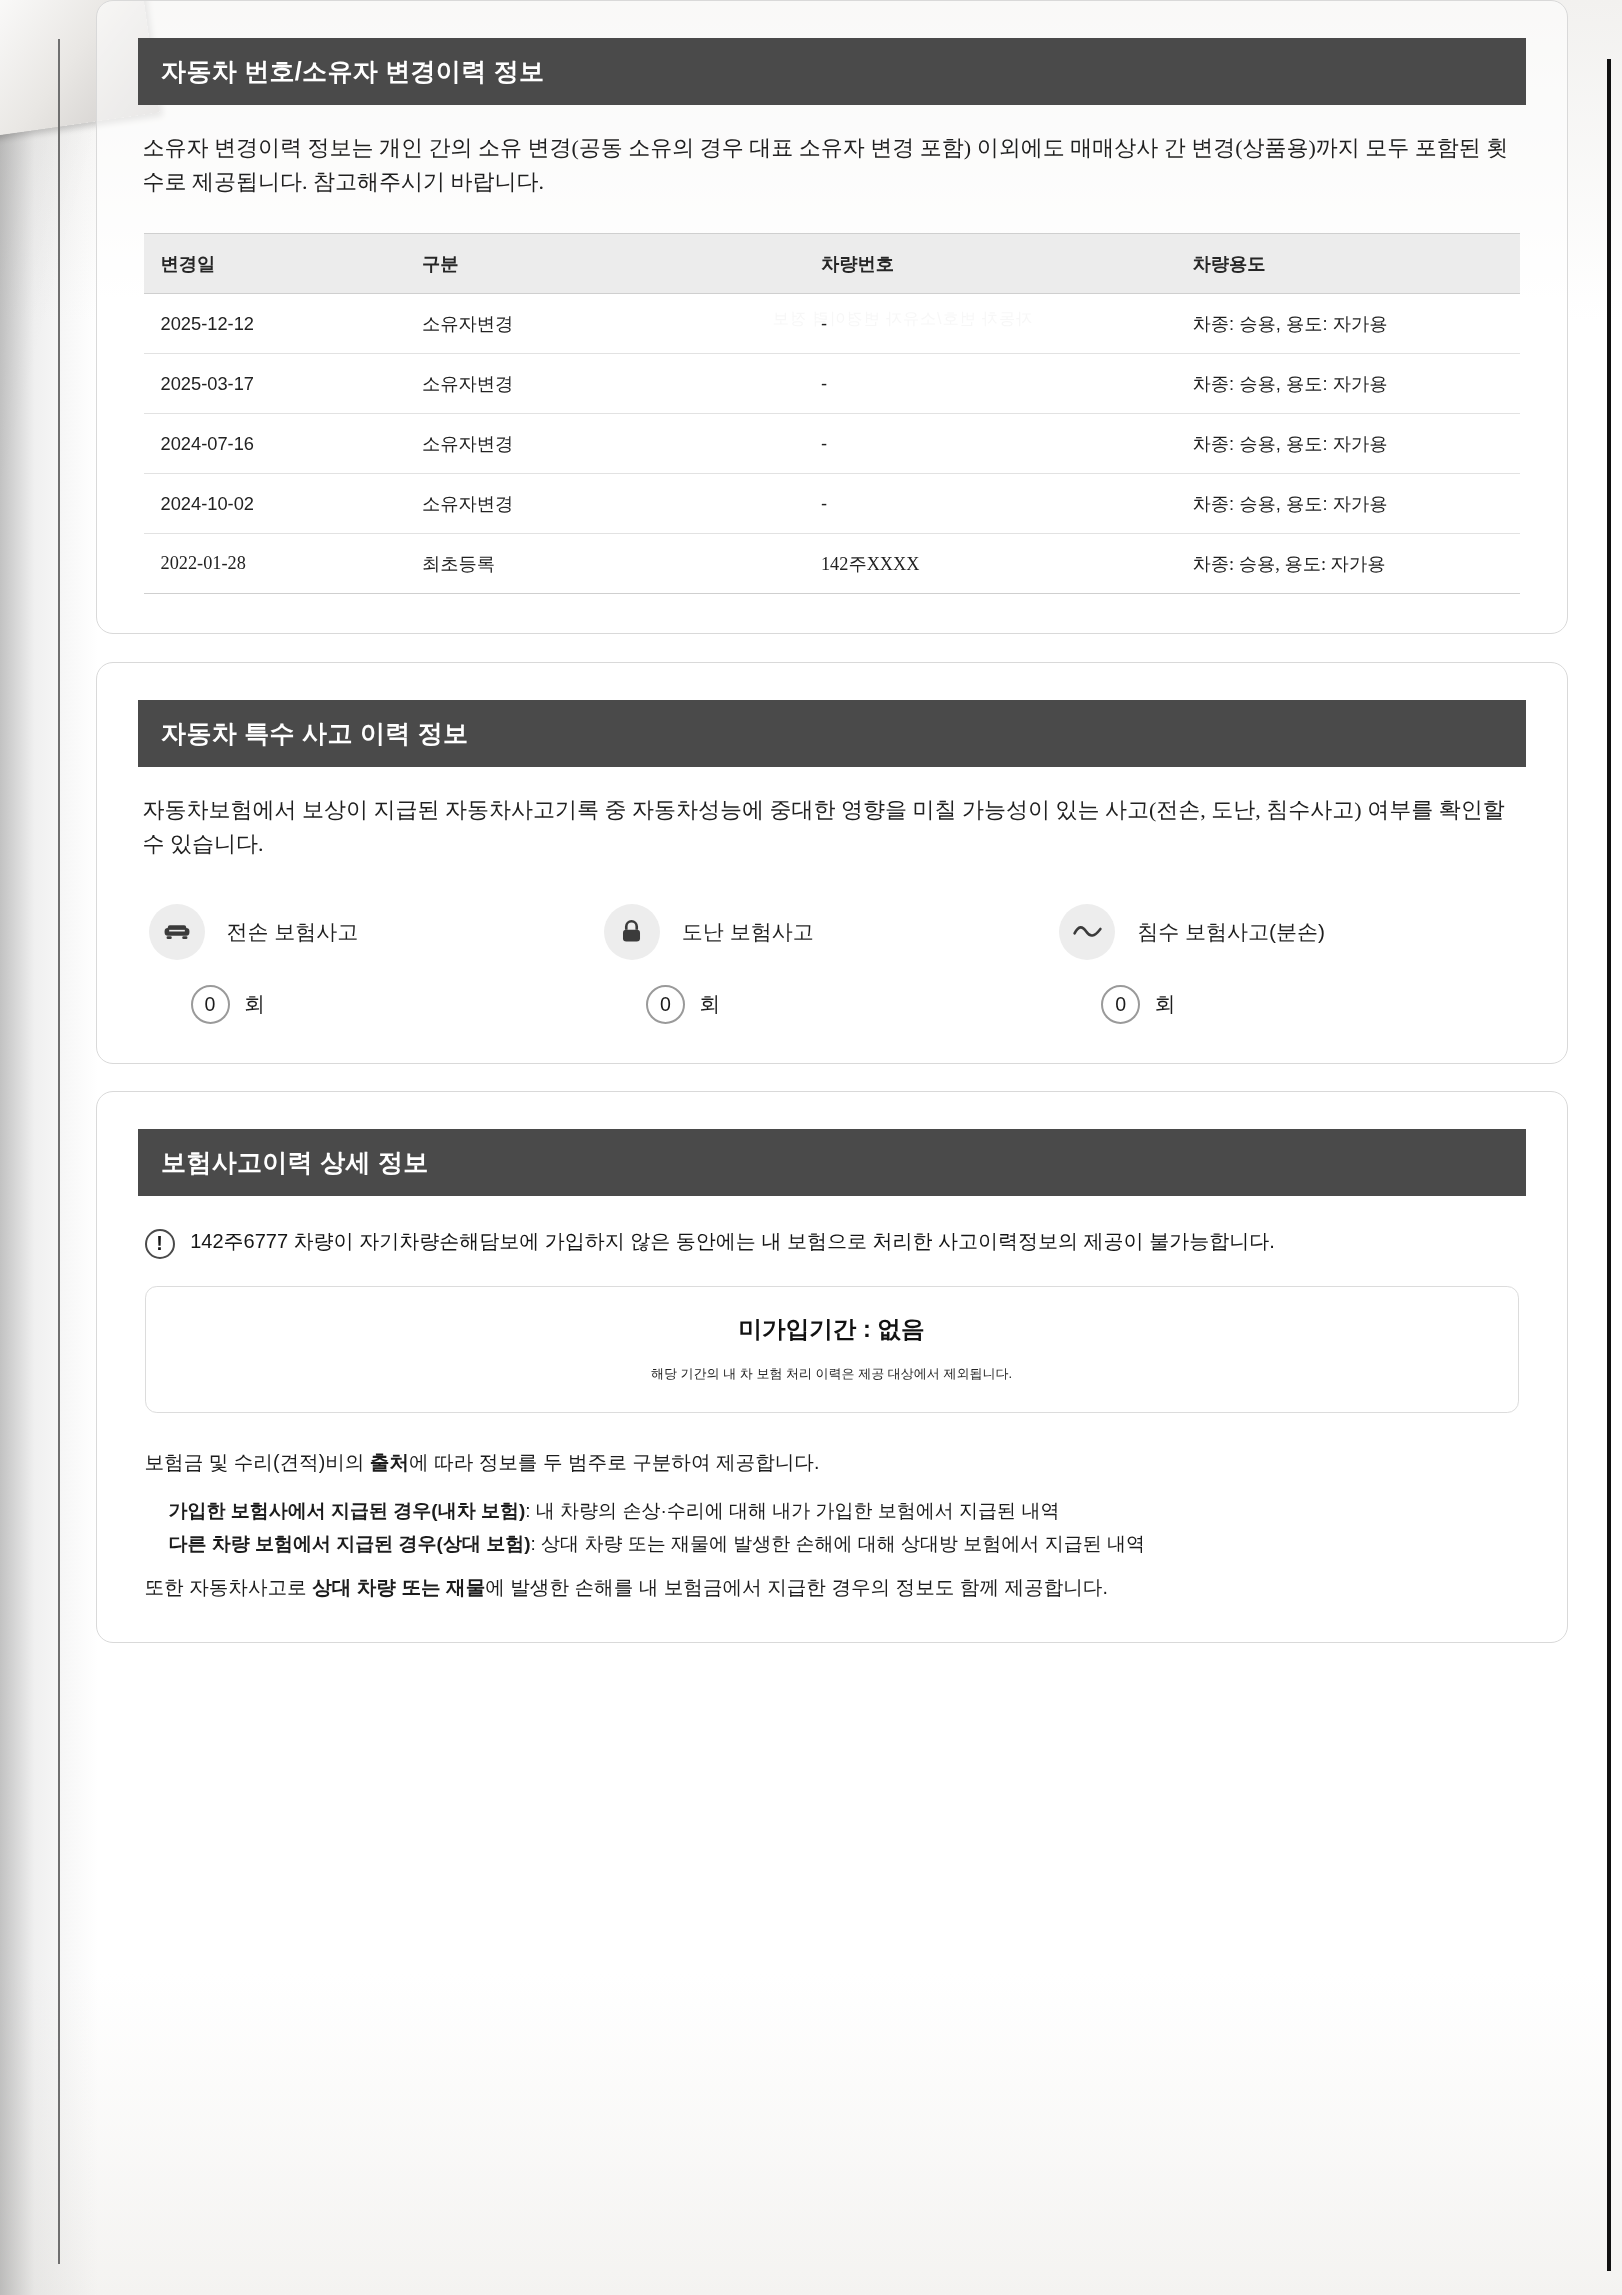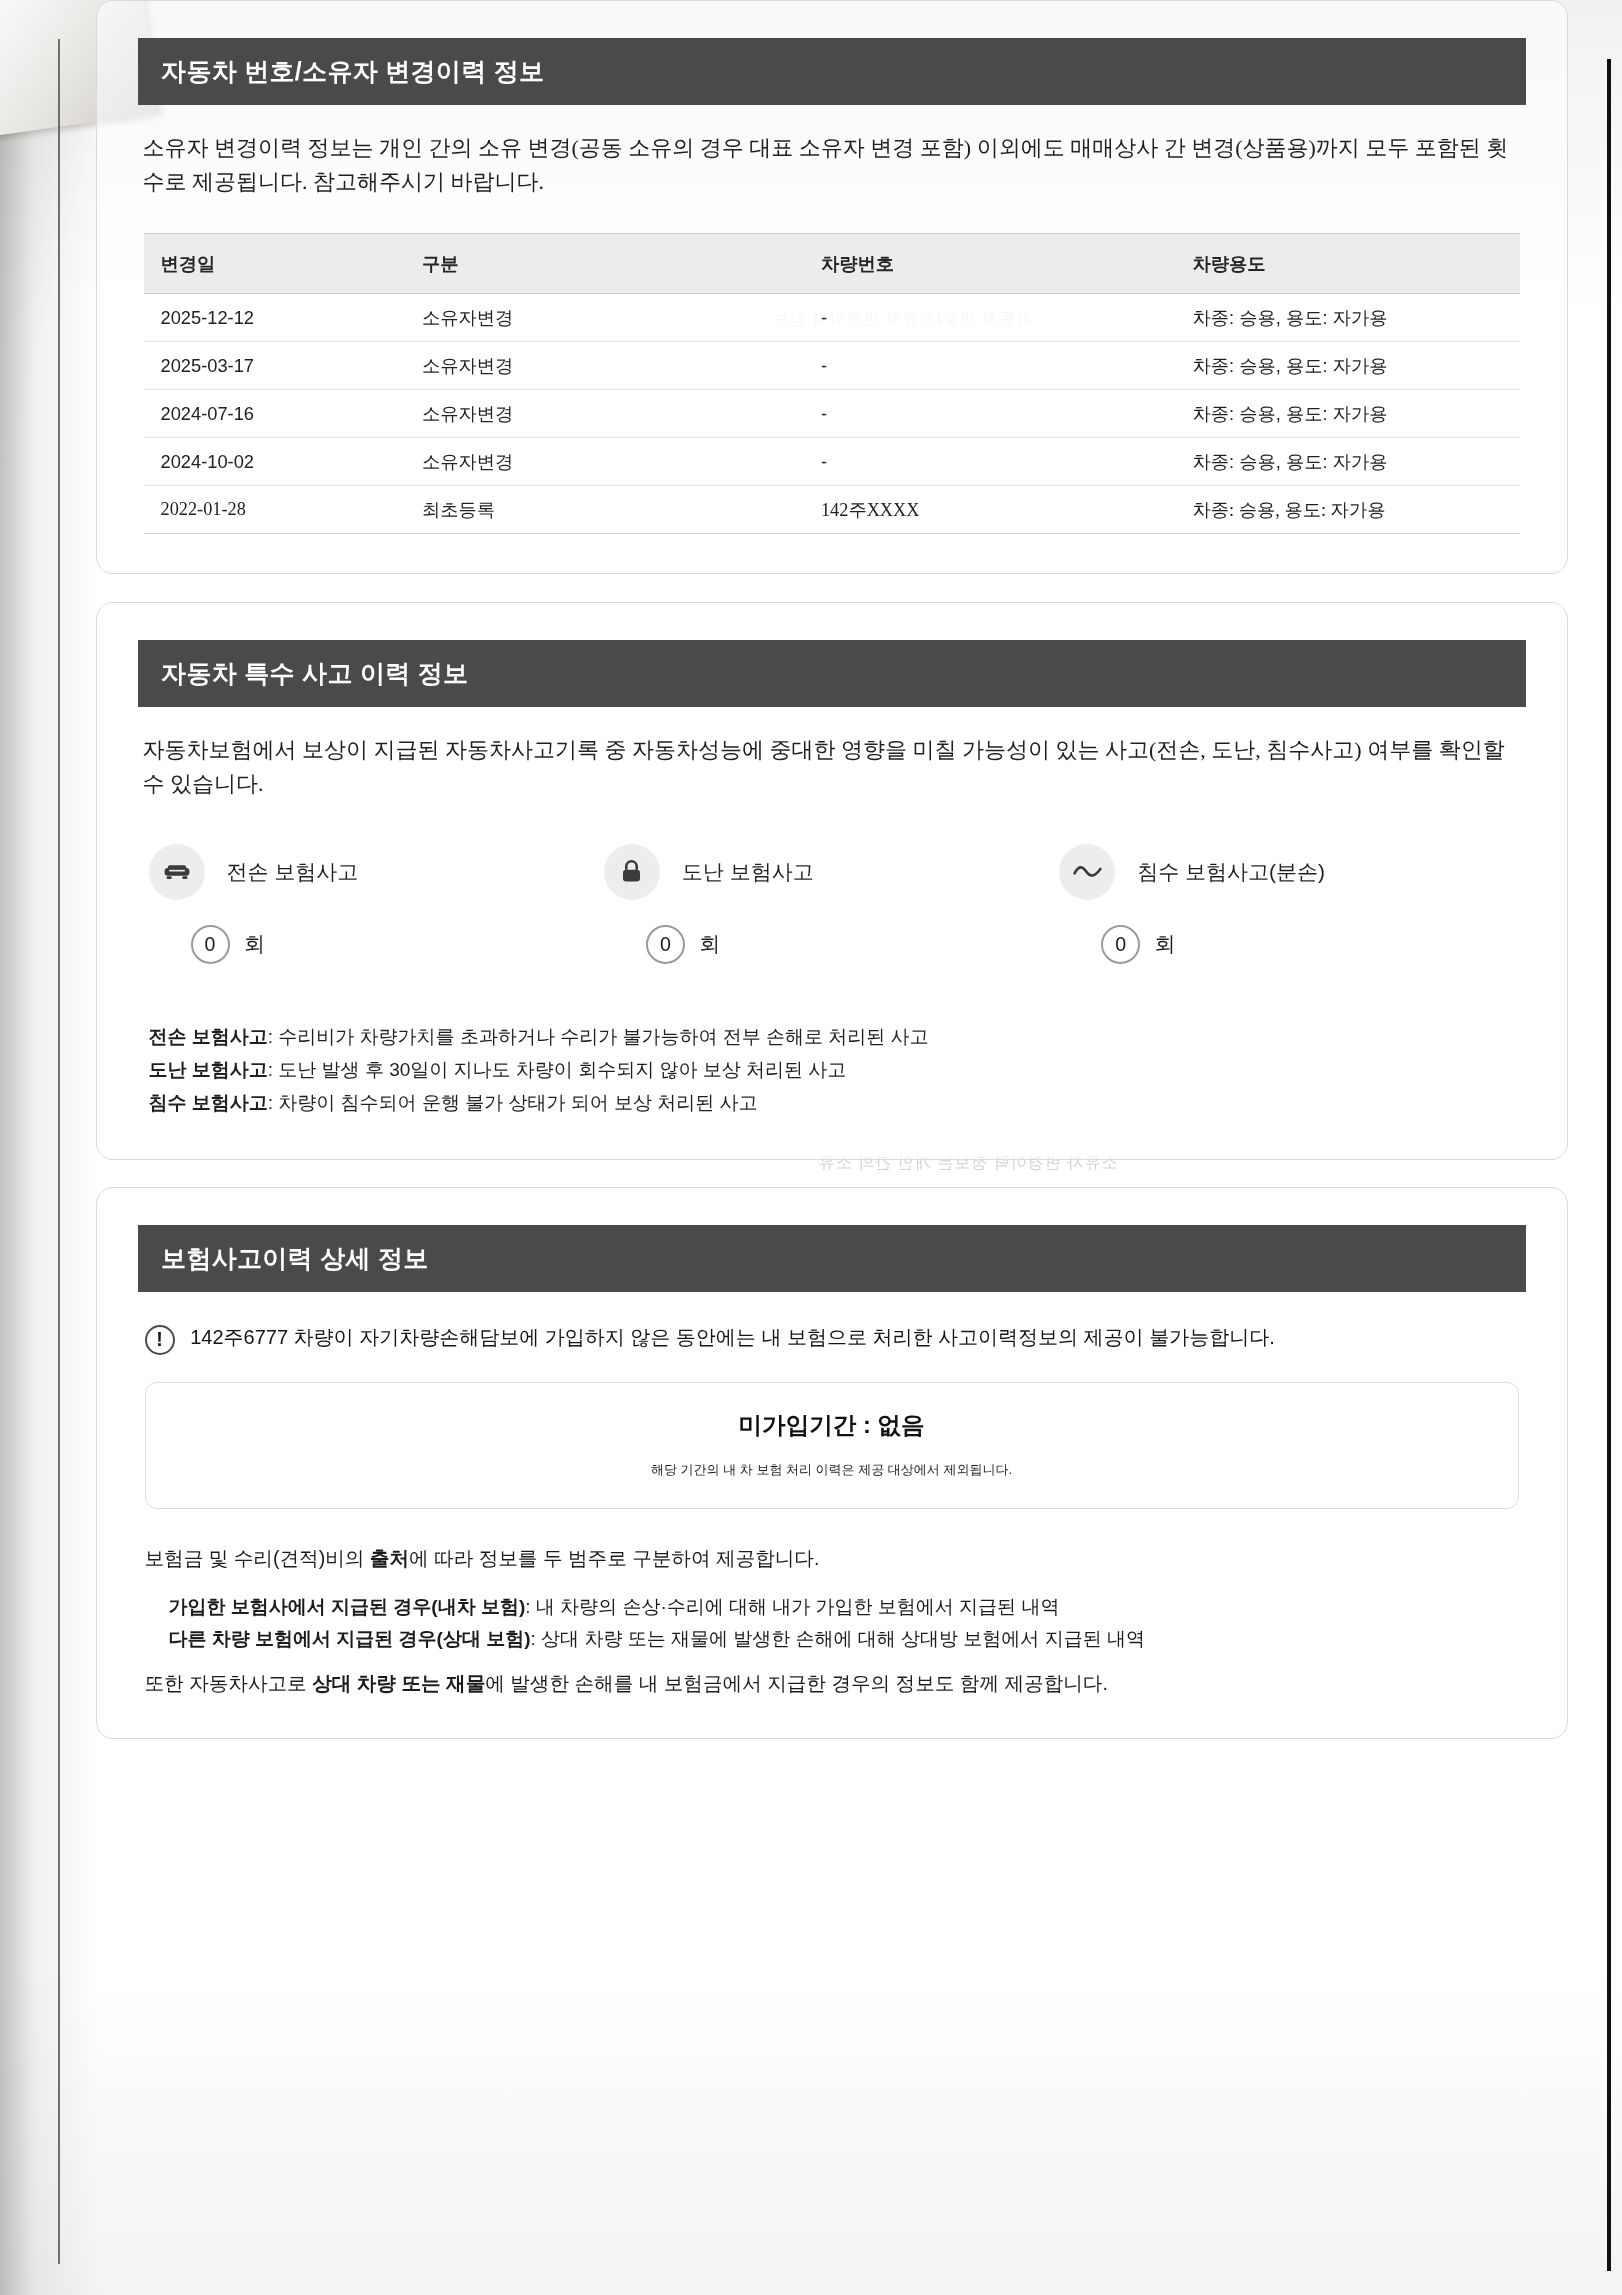--- a/index.html
+++ b/index.html
@@ -111,21 +111,21 @@
   table.hist th {
     background: #ececec;
     color: #262626;
     text-align: left;
     font-weight: bold;
     padding: 17px 17px;
     border-top: 1.3px solid #cfcfcf;
     border-bottom: 1.3px solid #cfcfcf;
   }
   table.hist td {
-    padding: 11px 17px;
+    padding: 17px 17px;
     border-bottom: 1.3px solid #e2e2e2;
     color: #222222;
     background: rgba(255,255,255,0.6);
   }
   table.hist tr:last-child td { border-bottom: 1.3px solid #cfcfcf; font-family: Liberation Serif, serif; }
   .col-date  { width: 19%; }
   .col-type  { width: 29%; }
   .col-plate { width: 27%; }
   .col-use   { width: 25%; }
 
@@ -358,31 +358,20 @@
           <span class="icon-label">침수 보험사고(분손)</span>
         </div>
         <div class="count-row">
           <span class="count-bubble">0</span>
           <span class="count-unit">회</span>
         </div>
       </div>
 
     </div>
 
-    <div class="defs">
-      <div>
-        <b>전손 보험사고</b><span>: 수리비가 차량가치를 초과하거나 수리가 불가능하여 전부 손해로 처리된 사고</span>
-      </div>
-      <div>
-        <b>도난 보험사고</b><span>: 도난 발생 후 30일이 지나도 차량이 회수되지 않아 보상 처리된 사고</span>
-      </div>
-      <div>
-        <b>침수 보험사고</b><span>: 차량이 침수되어 운행 불가 상태가 되어 보상 처리된 사고</span>
-      </div>
-    </div>
   </section>
 
   <section class="card">
     <div class="section-bar">보험사고이력 상세 정보</div>
 
     <div class="notice">
       <span class="bang">!</span>
       <span class="ntext">142주6777 차량이 자기차량손해담보에 가입하지 않은 동안에는 내 보험으로 처리한 사고이력정보의 제공이 불가능합니다.</span>
     </div>
 

